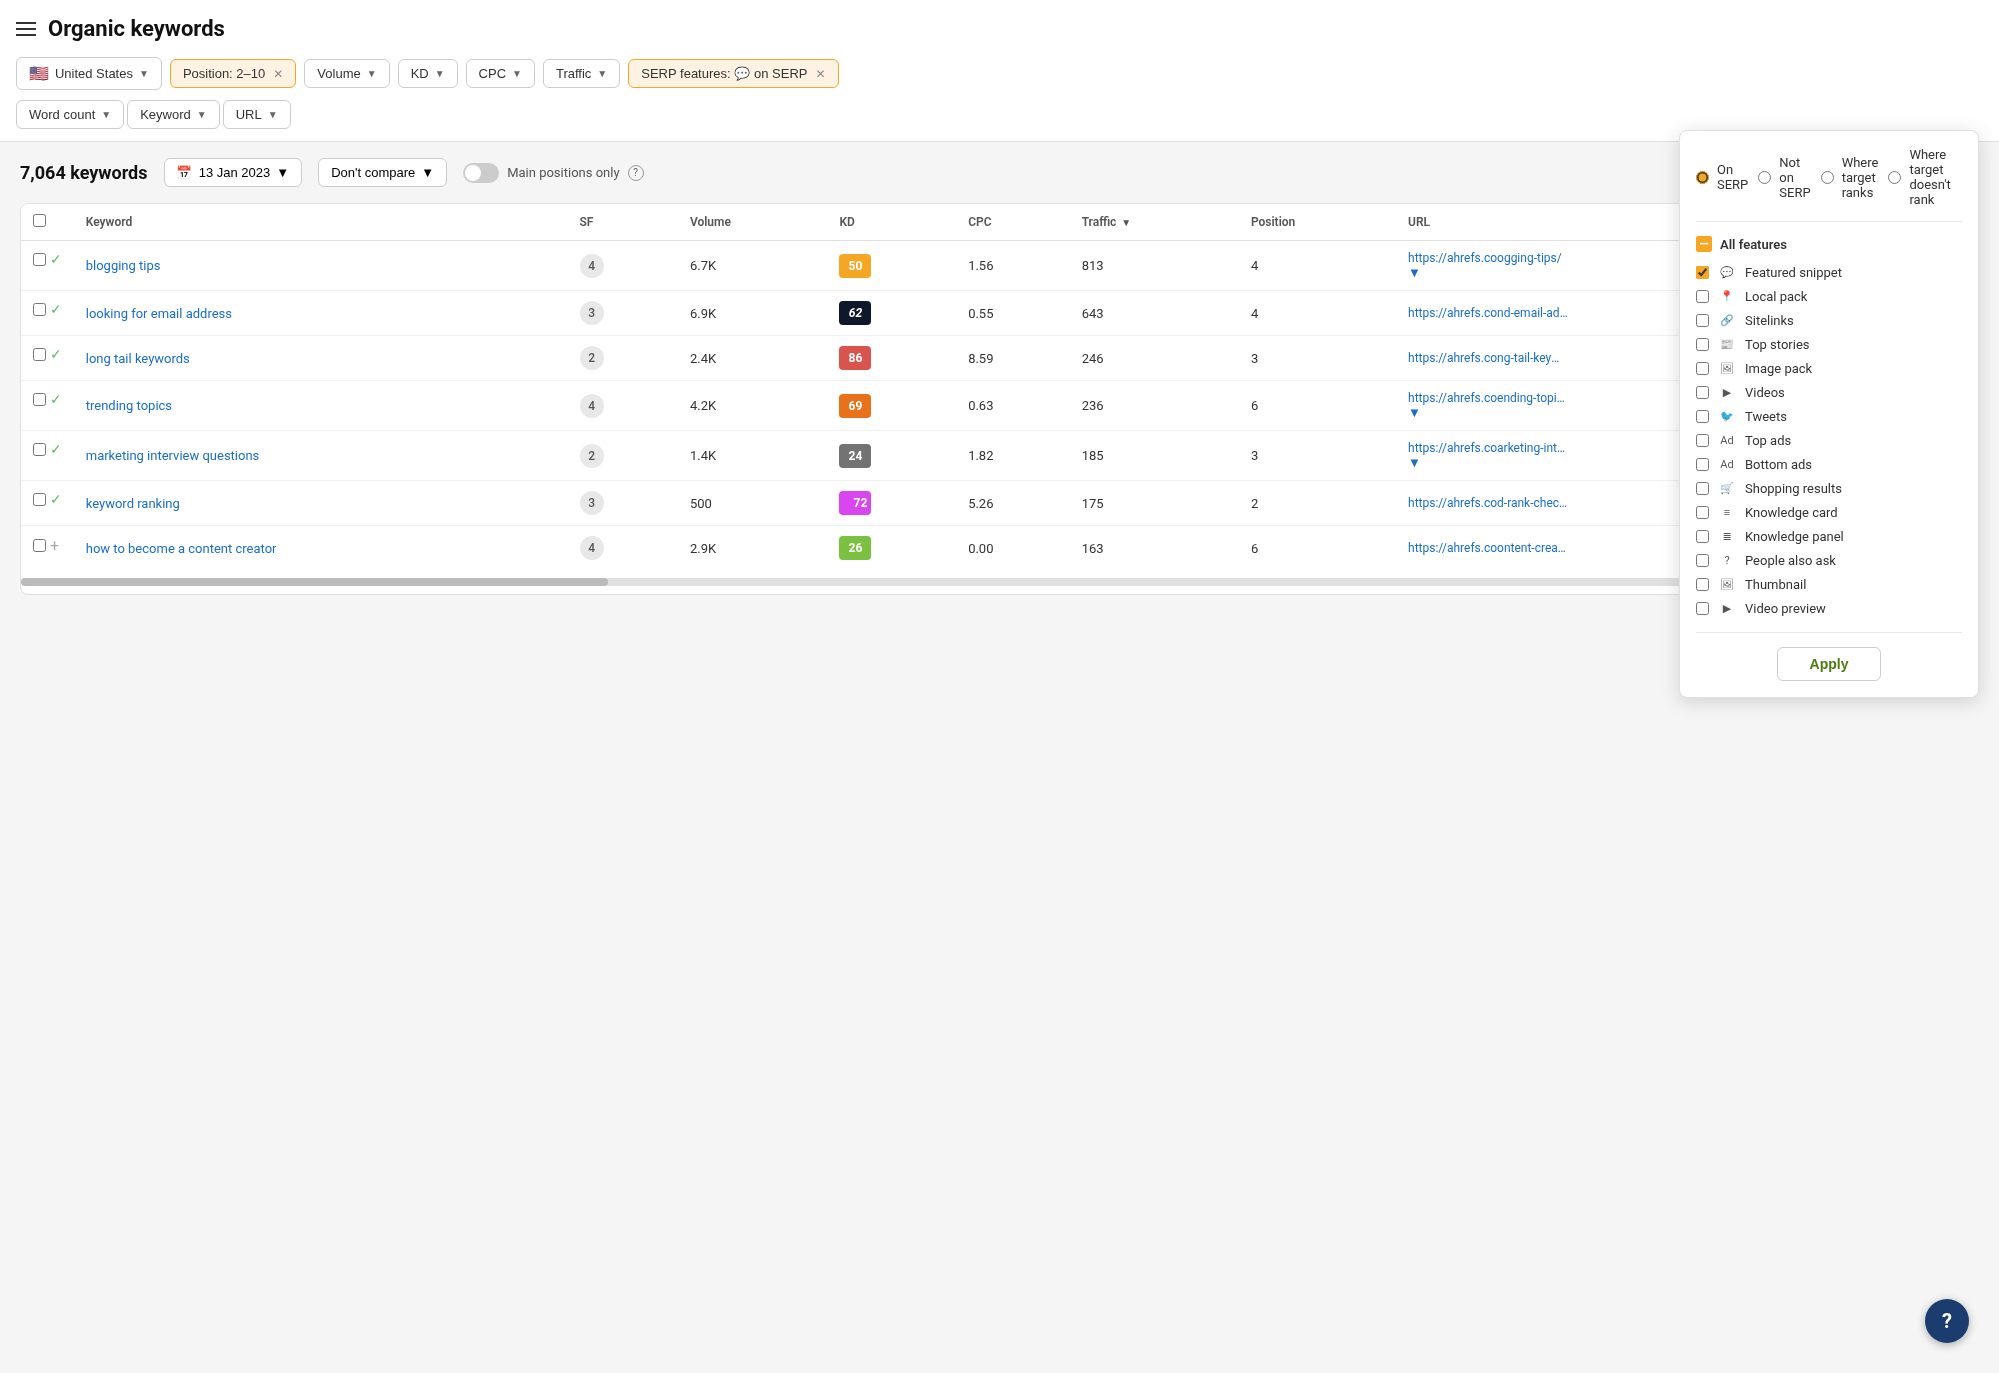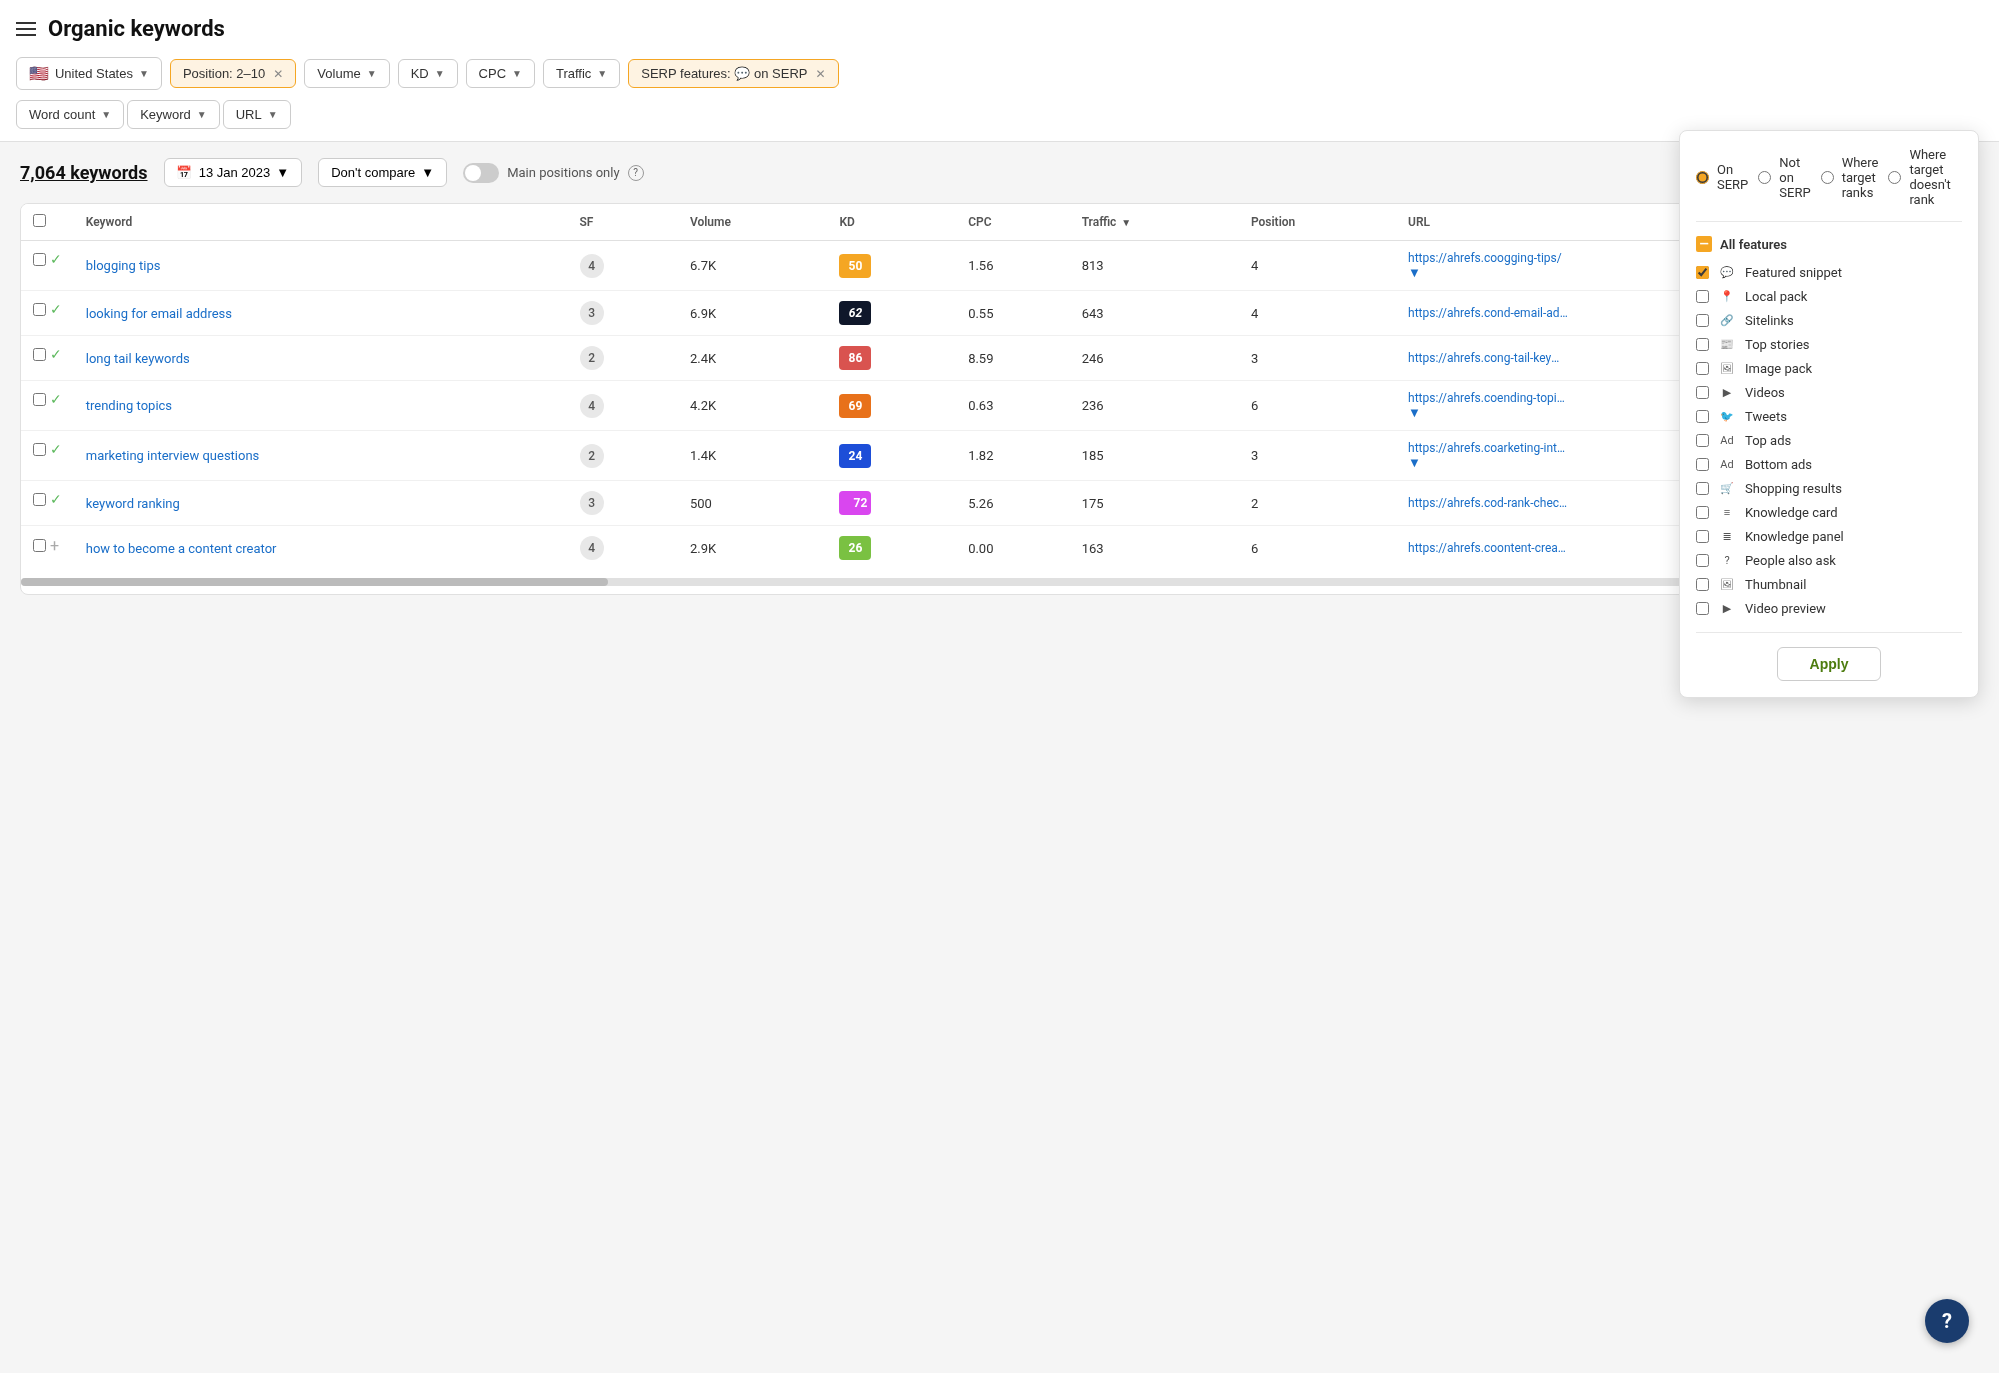--- a/index.html
+++ b/index.html
@@ -92,21 +92,20 @@
       display: flex;
       align-items: center;
       gap: 16px;
       margin-bottom: 16px;
       flex-wrap: wrap;
     }
     .keyword-count {
       font-size: 18px;
       font-weight: 700;
       color: #111;
-      text-decoration: underline;
     }
     .date-btn {
       display: inline-flex;
       align-items: center;
       gap: 6px;
       padding: 6px 12px;
       border: 1px solid #ccc;
       border-radius: 6px;
       background: #fff;
       cursor: pointer;
@@ -210,21 +209,21 @@
       width: 32px; height: 24px;
       border-radius: 4px;
       font-size: 12px;
       font-weight: 700;
       color: #fff;
     }
     .kd-50 { background: #f5a623; }
     .kd-62 { background: #0f172a; font-style: italic; }
     .kd-86 { background: #d9534f; }
     .kd-69 { background: #e8711a; }
-    .kd-24 { background: #1d4ed8; }
+    .kd-24 { background: #737373; }
     .kd-72 { background: #d946ef; padding-left: 10px; }
     .kd-26 { background: #7ac142; }
     .sf-badge {
       display: inline-flex;
       align-items: center;
       justify-content: center;
       width: 24px; height: 24px;
       border-radius: 50%;
       background: #e8e8e8;
       font-size: 12px;

